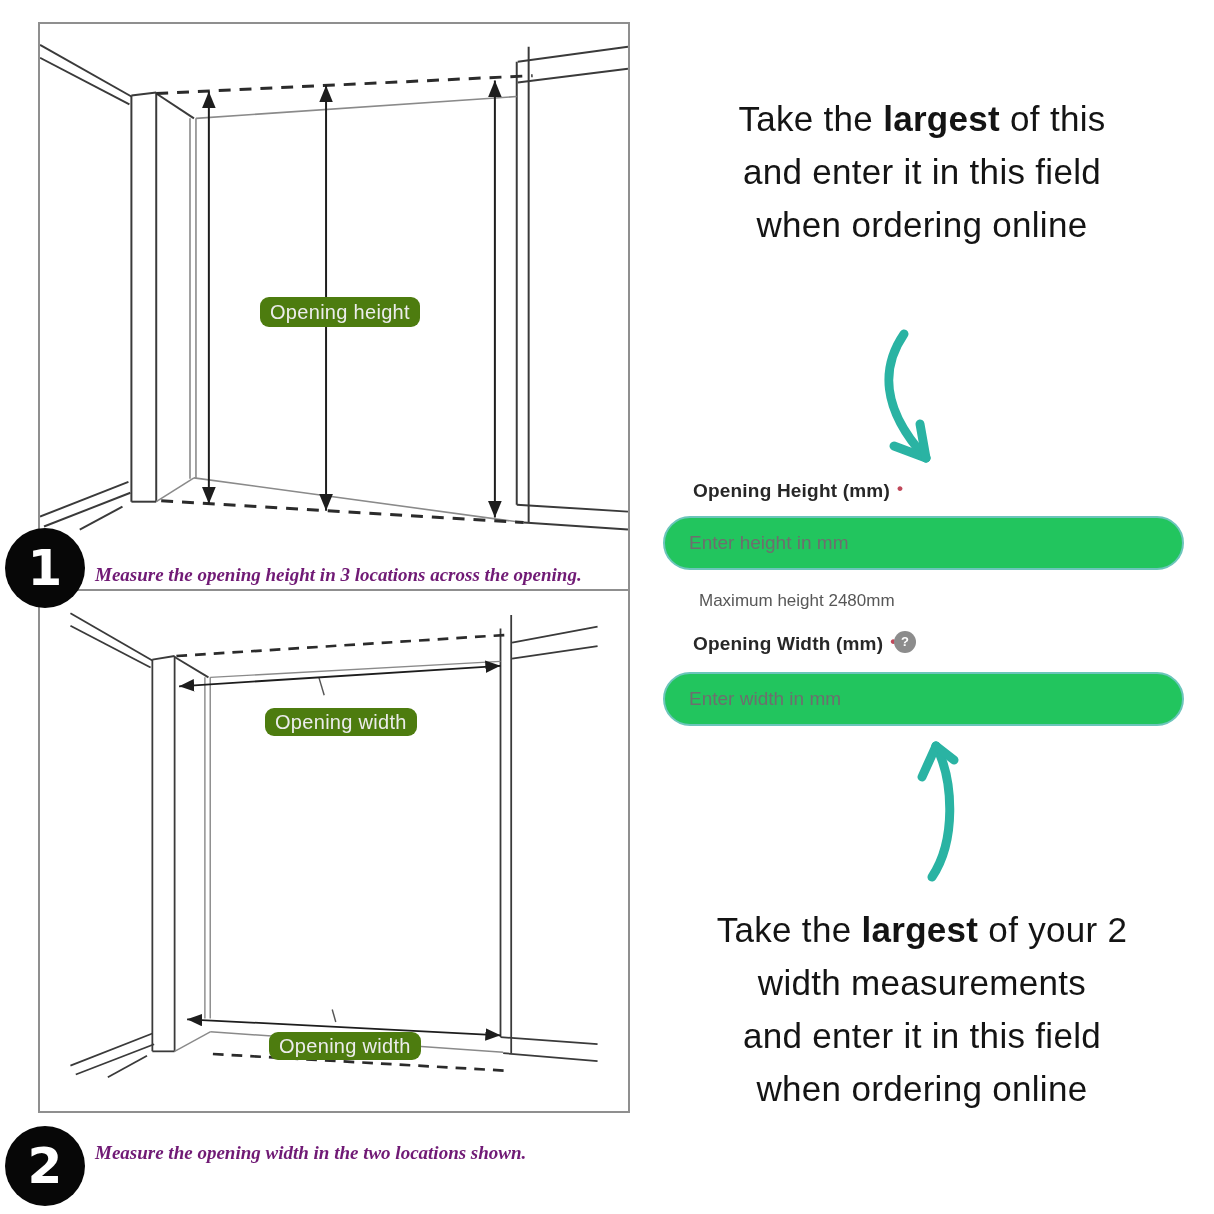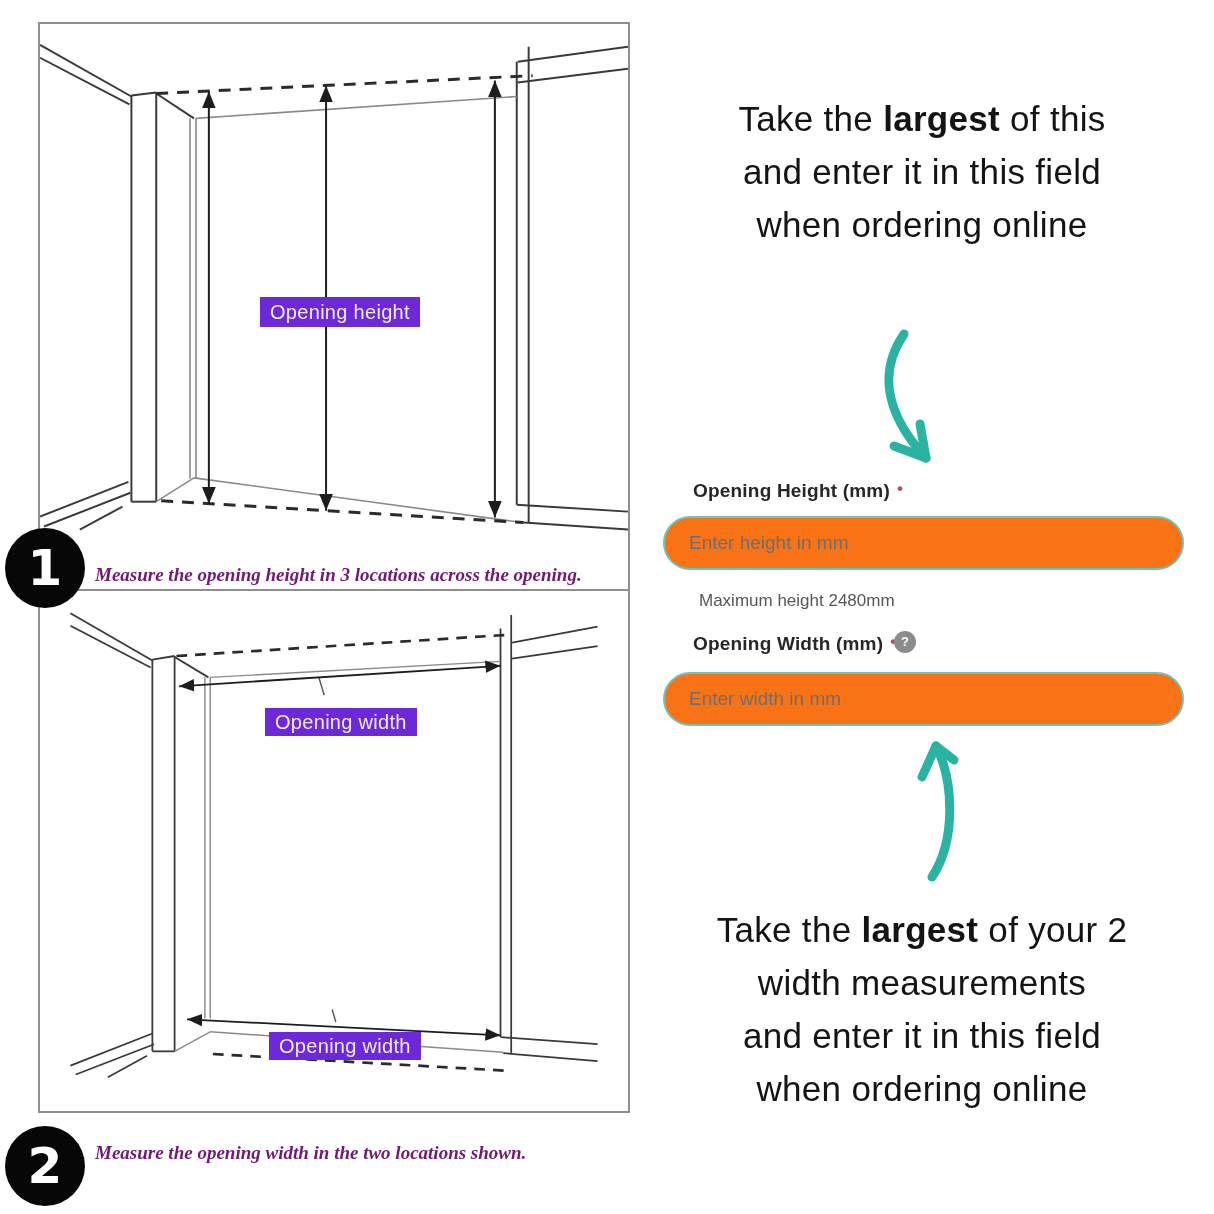--- a/index.html
+++ b/index.html
@@ -5,22 +5,22 @@
   html,body{margin:0;padding:0;background:#fff;}
   .canvas{position:relative;width:1214px;height:1214px;background:#ffffff;overflow:hidden;
           font-family:"Liberation Sans",sans-serif;}
 
   
   .fig{position:absolute;left:38px;width:592px;border:2px solid #8f8f8f;background:#fff;box-sizing:border-box;}
   .fig svg{position:absolute;left:0;top:0;width:100%;height:100%;}
   .fig1{top:22px;height:582px;}
   .fig2{top:589px;height:524px;}
 
-  .tag{position:absolute;background:#6d28d9;color:#ececec;font-size:20px;letter-spacing:.3px;
-       text-align:right;white-space:nowrap;padding:0 10px;}
+  .tag{position:absolute;background:#4d7c0f;color:#ececec;font-size:20px;letter-spacing:.3px;
+       text-align:right;white-space:nowrap;padding:0 10px;border-radius:9px;}
   .caption{position:absolute;left:55px;width:525px;font-family:"Liberation Serif",serif;
            font-style:italic;font-weight:600;font-size:19px;color:#701a75;white-space:nowrap;}
   .badge{position:absolute;left:5px;width:80px;height:80px;border-radius:50%;background:#070707;
          color:#fff;font-family:"DejaVu Sans",sans-serif;font-weight:bold;font-size:50px;
          text-align:center;line-height:80px;z-index:3;}
 
   
   .instr{position:absolute;left:660px;width:524px;text-align:center;color:#141414;
          font-size:35px;line-height:53px;letter-spacing:.3px;}
   .instr b{font-weight:700;}
@@ -28,21 +28,21 @@
   .instr-bottom{top:903px;}
 
   .curve{position:absolute;}
   .curve path{fill:none;stroke:#2ab3a3;stroke-width:9;stroke-linecap:round;stroke-linejoin:round;}
 
   .field-label{position:absolute;left:693px;font-size:19px;font-weight:700;color:#272727;
                letter-spacing:.2px;white-space:nowrap;}
   .req-dot{color:#c0485a;font-size:17px;vertical-align:3px;margin-left:7px;}
   .pill-input{position:absolute;left:663px;width:521px;height:54px;box-sizing:border-box;
               border:2px solid #6cc5bb;border-radius:27px;padding:0 24px;font-size:19px;
-              color:#444;outline:none;font-family:"Liberation Sans",sans-serif;background:#f97316;}
+              color:#444;outline:none;font-family:"Liberation Sans",sans-serif;background:#22c55e;}
   .pill-input::placeholder{color:#6e6e6e;opacity:1;}
   .helper{position:absolute;left:663px;font-size:17px;color:#575757;margin-left:36px;}
   .help-badge{position:absolute;left:894px;top:631px;width:22px;height:22px;border-radius:50%;
               background:#8c8c8c;color:#fff;font-size:13px;font-weight:700;text-align:center;
               line-height:22px;cursor:pointer;}
 </style>
 </head>
 <body>
 
 <div class="canvas">

